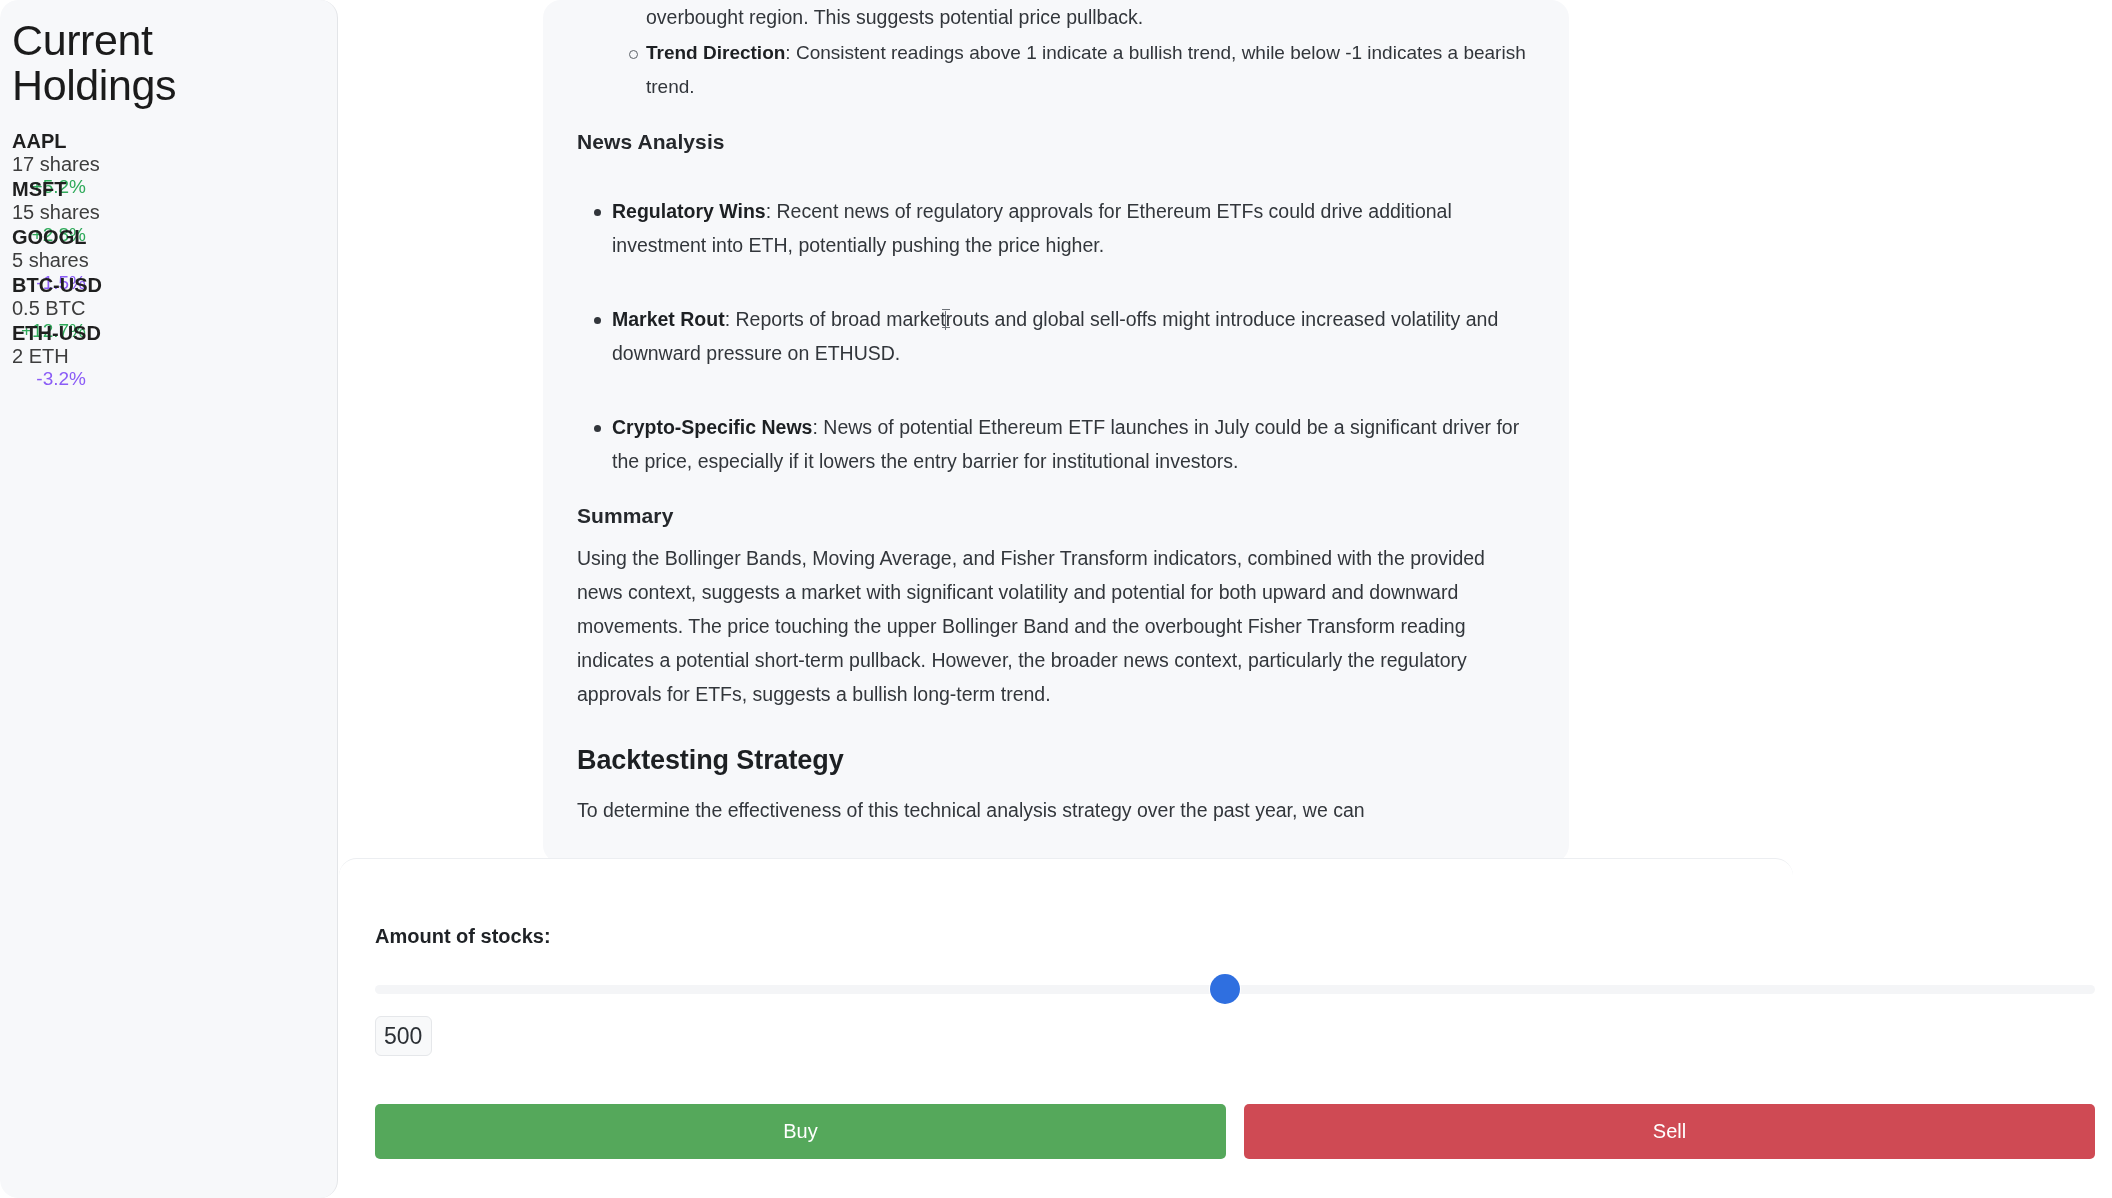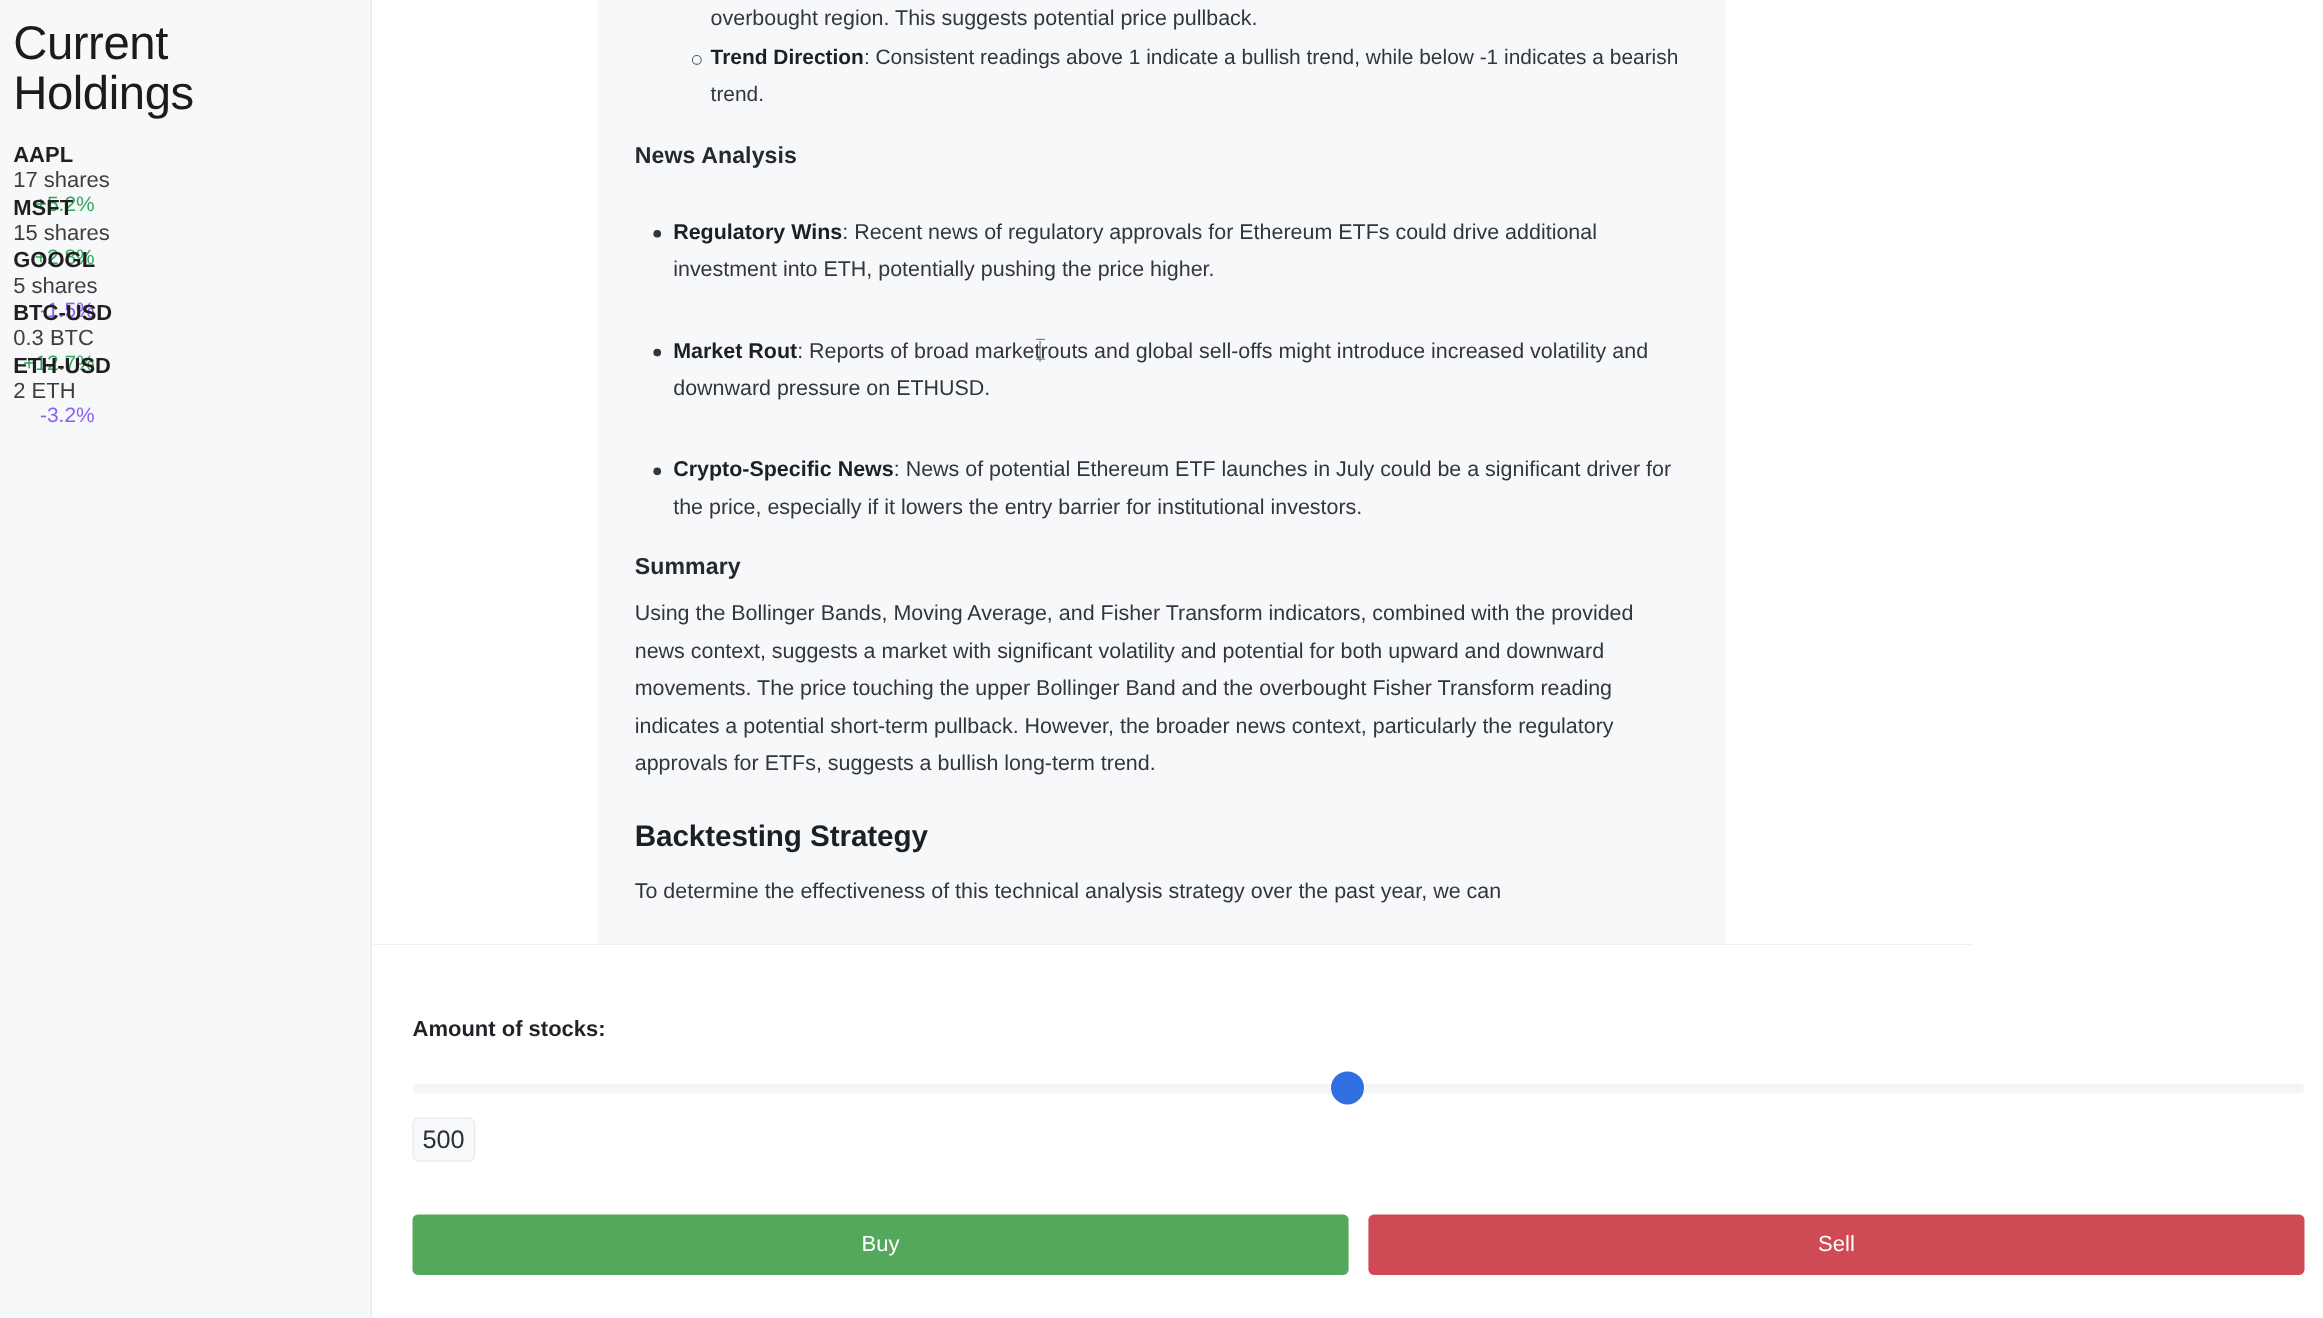--- a/index.html
+++ b/index.html
@@ -1,15 +1,15 @@
 <!DOCTYPE html>
 <html><head>
 <meta charset="utf-8">
 <style>
-  * { box-sizing: border-box; margin: 0; padding: 0; }
+  * { box-sizing: border-box; margin: 0; padding: 0; border-radius: 18px; }
 
   html, body {
     width: 2112px;
     height: 1198px;
     overflow: hidden;
     background: #ffffff;
     font-family: "Liberation Sans", sans-serif;
     -webkit-font-smoothing: antialiased;
   }
 
@@ -319,21 +319,21 @@
         <span class="holding-qty">15 shares</span>
         <span class="holding-change up">+2.8%</span>
       </div>
       <div class="holding-row">
         <span class="holding-symbol">GOOGL</span>
         <span class="holding-qty">5 shares</span>
         <span class="holding-change down">-1.5%</span>
       </div>
       <div class="holding-row">
         <span class="holding-symbol">BTC-USD</span>
-        <span class="holding-qty">0.3 BTC</span>
+        <span class="holding-qty">0.5 BTC</span>
         <span class="holding-change up">+12.7%</span>
       </div>
       <div class="holding-row">
         <span class="holding-symbol">ETH-USD</span>
         <span class="holding-qty">2 ETH</span>
         <span class="holding-change down">-3.2%</span>
       </div>
     </div>
   </aside>
 

